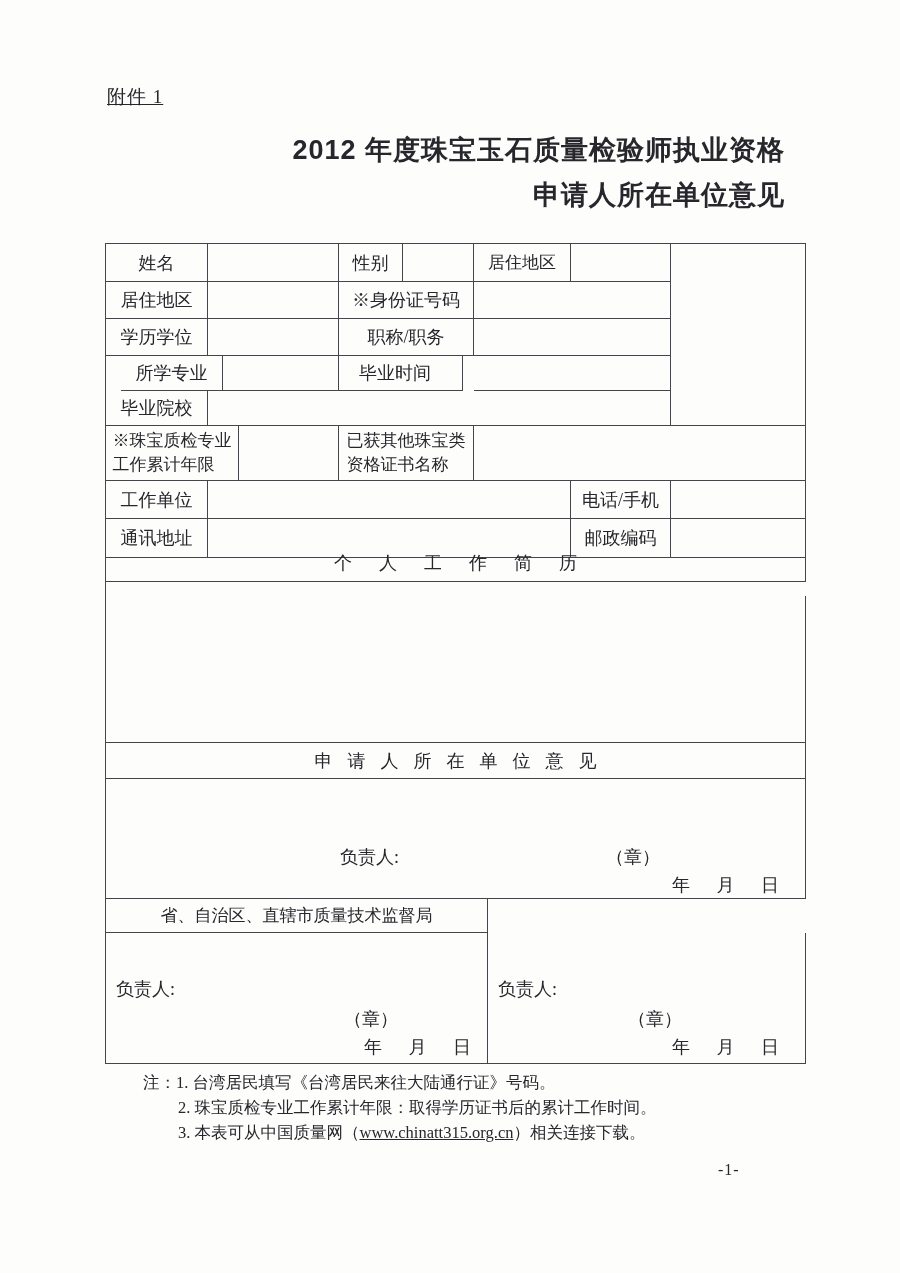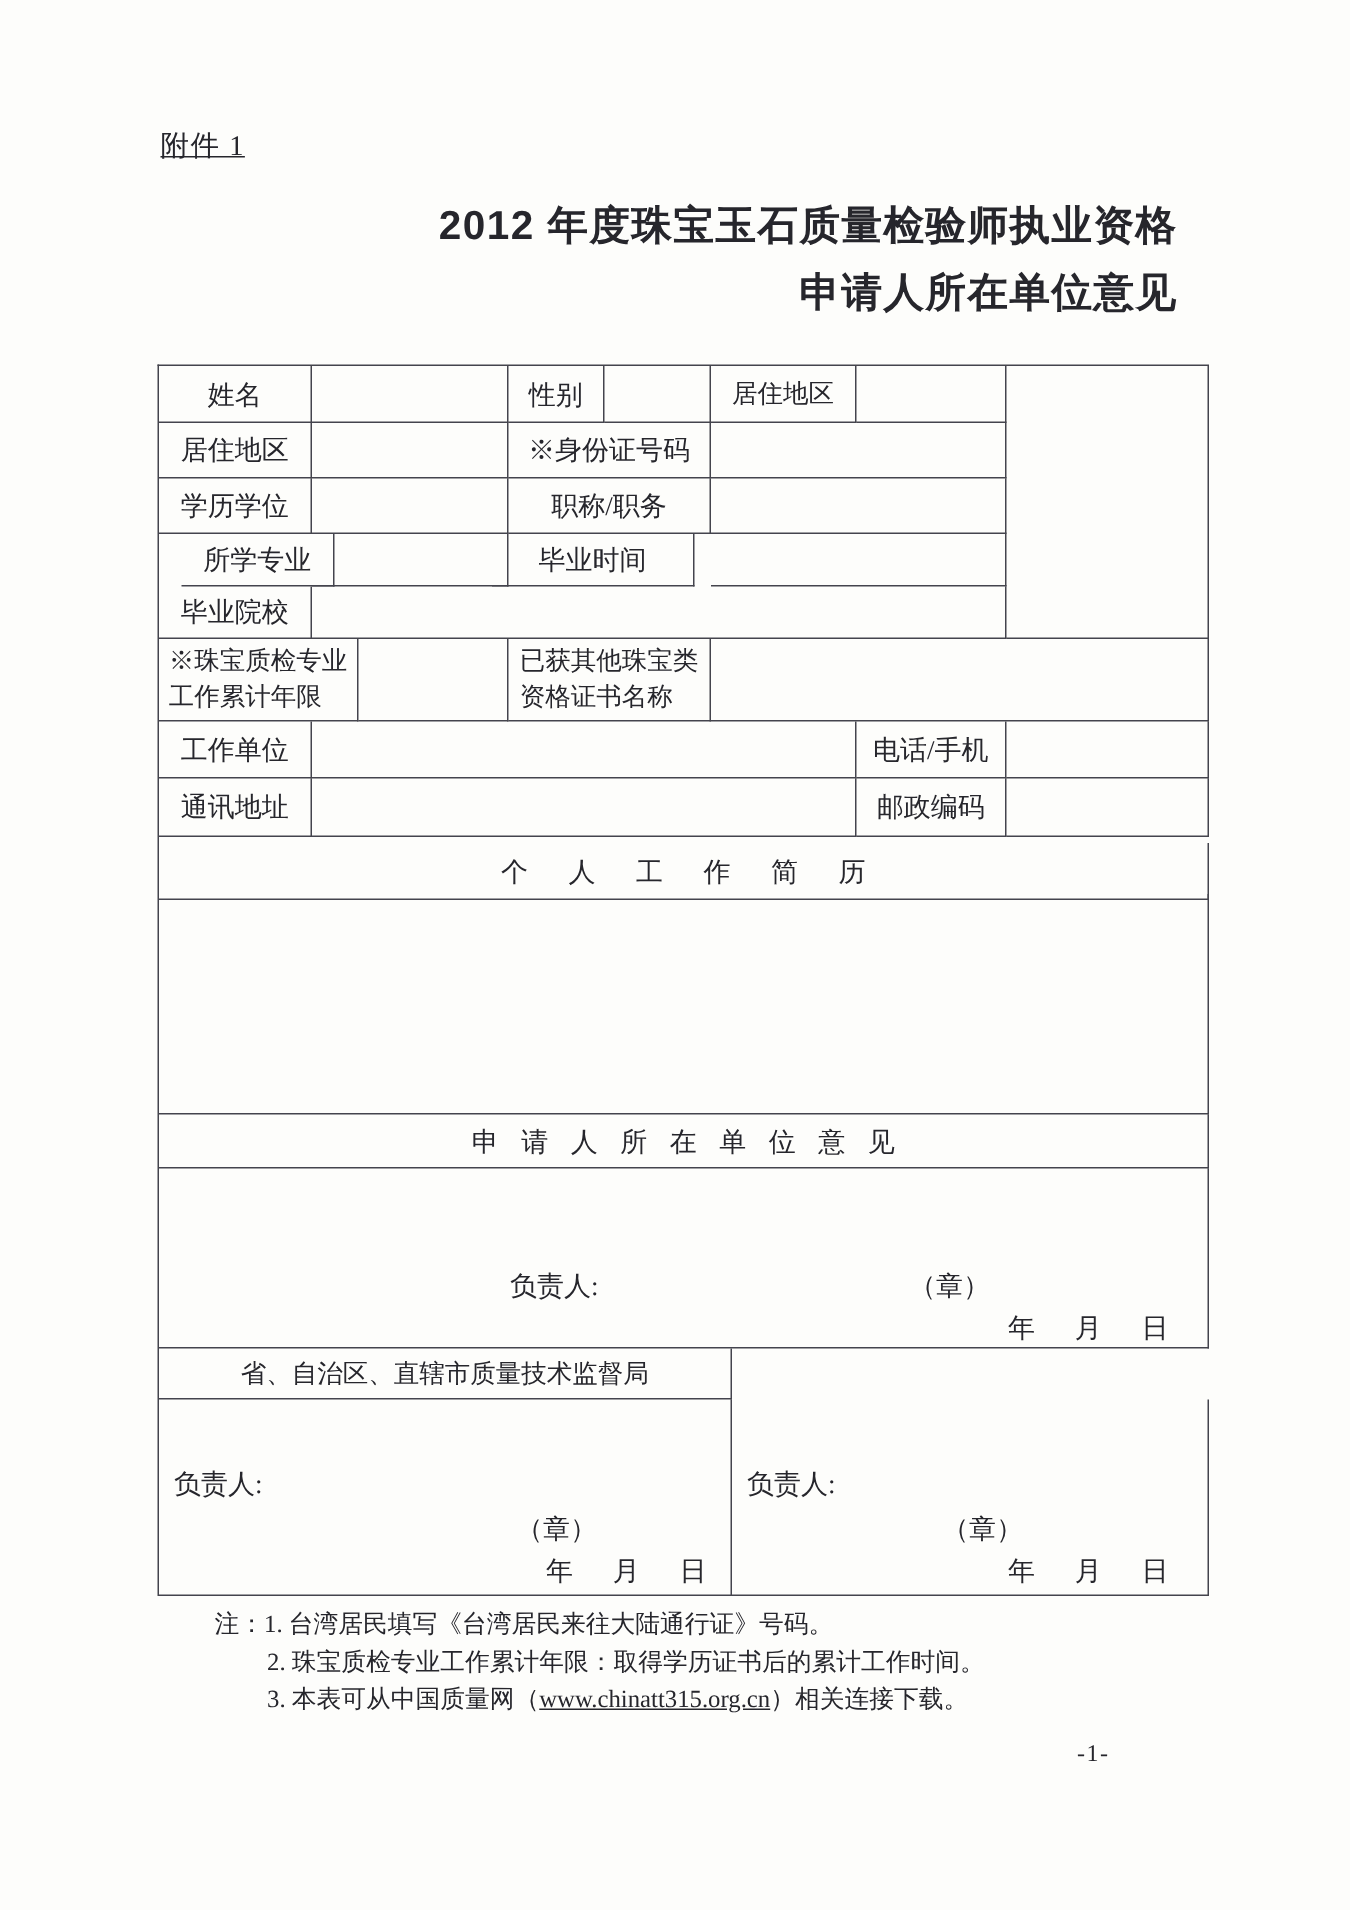--- a/index.html
+++ b/index.html
@@ -100,21 +100,21 @@
   <div class="cell" style="left:0;top:237px;width:102px;height:38px">工作单位</div>
   <div class="cell" style="left:102px;top:237px;width:363px;height:38px"></div>
   <div class="cell" style="left:465px;top:237px;width:100px;height:38px">电话/手机</div>
   <div class="cell" style="left:565px;top:237px;width:135px;height:38px"></div>
 
   <div class="cell" style="left:0;top:275px;width:102px;height:39px">通讯地址</div>
   <div class="cell" style="left:102px;top:275px;width:363px;height:39px"></div>
   <div class="cell" style="left:465px;top:275px;width:100px;height:39px">邮政编码</div>
   <div class="cell" style="left:565px;top:275px;width:135px;height:39px"></div>
 
-  <div class="cell" style="left:0;top:318px;width:700px;height:38px">
+  <div class="cell" style="left:0;top:300px;width:700px;height:38px">
     <span class="sec-header">个人工作简历</span>
   </div>
 
   <div class="cell" style="left:0;top:352px;width:700px;height:147px"></div>
 
   <div class="cell" style="left:0;top:499px;width:700px;height:36px">
     <span class="sec-header2">申请人所在单位意见</span>
   </div>
 
   <div class="cell" style="left:0;top:535px;width:700px;height:120px">

